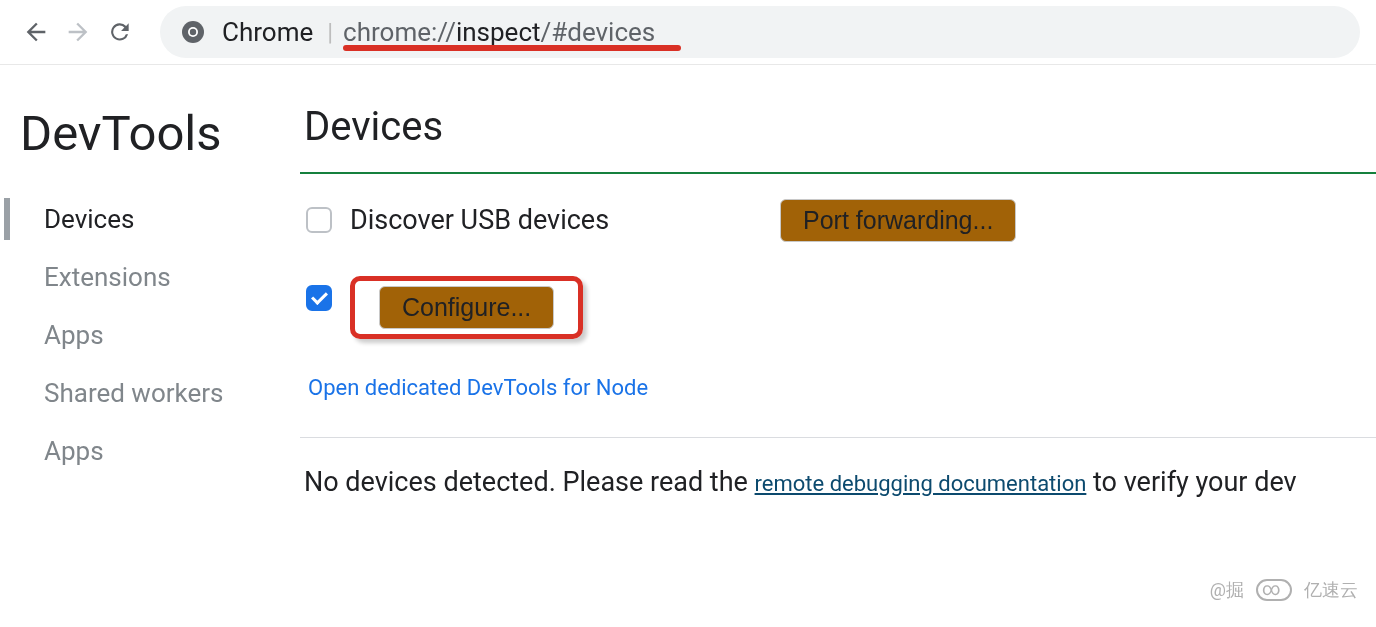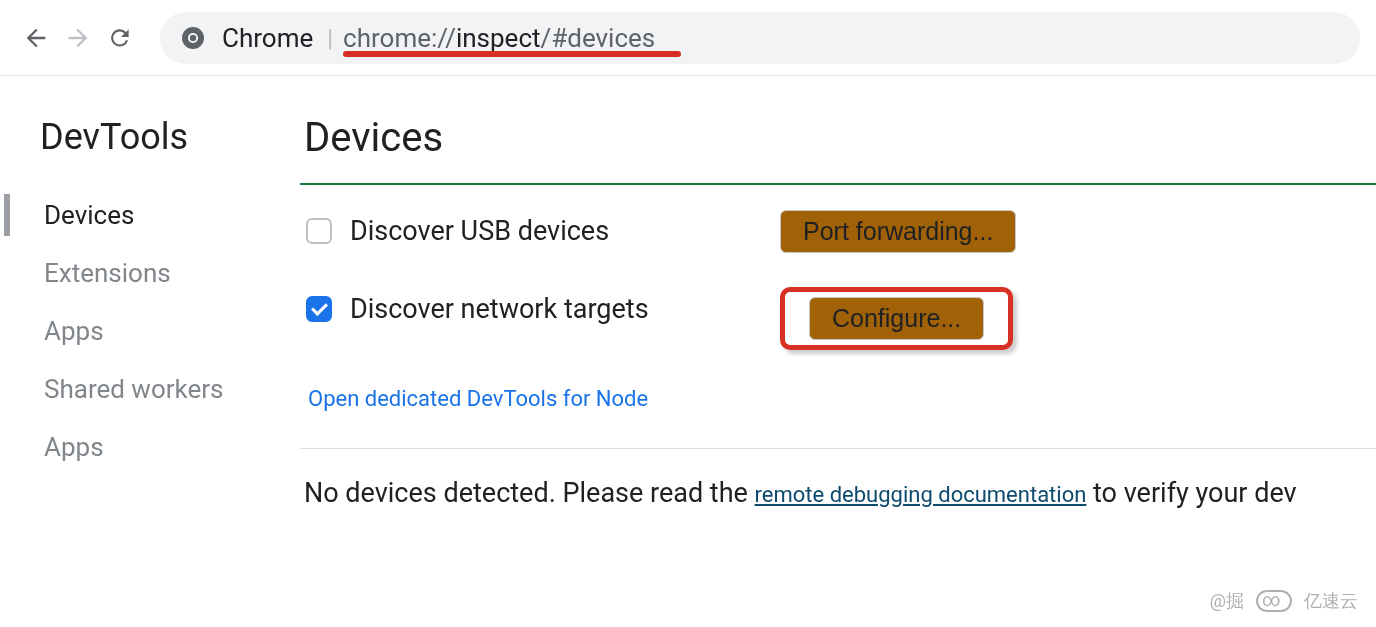--- a/index.html
+++ b/index.html
@@ -5,21 +5,21 @@
 * { box-sizing: border-box; margin: 0; padding: 0; }
 body {
   font-family: -apple-system, BlinkMacSystemFont, "Segoe UI", Roboto, Arial, sans-serif;
   background: #fff;
   width: 1376px;
   height: 627px;
   overflow: hidden;
   color: #202124;
 }
 .toolbar {
-  height: 76px;
+  height: 65px;
   display: flex;
   align-items: center;
   border-bottom: 1px solid #e8e8e8;
   padding: 0 16px;
   gap: 2px;
   background: #fff;
 }
 .nav-btn {
   width: 40px;
   height: 40px;
@@ -64,24 +64,24 @@
   background: #d93025;
   border-radius: 3px;
 }
 .content { display: flex; height: calc(100% - 76px); }
 .sidebar {
   width: 300px;
   padding-top: 40px;
   border-right: none;
 }
 .sidebar-title {
-  font-size: 36px;
+  font-size: 49px;
   font-weight: 400;
   color: #202124;
-  padding-left: 40px;
+  padding-left: 20px;
   margin-bottom: 28px;
 }
 .sidebar-item {
   font-size: 26px;
   color: #80868b;
   padding: 14px 0 14px 44px;
   cursor: pointer;
 }
 .sidebar-item.active {
   color: #202124;
@@ -258,21 +258,20 @@
 
     <div class="section">
       <div class="row">
         <span class="chk"></span>
         <span class="row-label">Discover USB devices</span>
         <button class="btn">Port forwarding...</button>
       </div>
 
       <div class="row row2">
         <span class="chk checked"></span>
-        <span class="row-label">Discover network targets</span>
         <span class="highlight-box">
           <button class="btn">Configure...</button>
         </span>
       </div>
 
       <div class="row row3">
         <span class="link">Open dedicated DevTools for Node</span>
       </div>
     </div>
 

